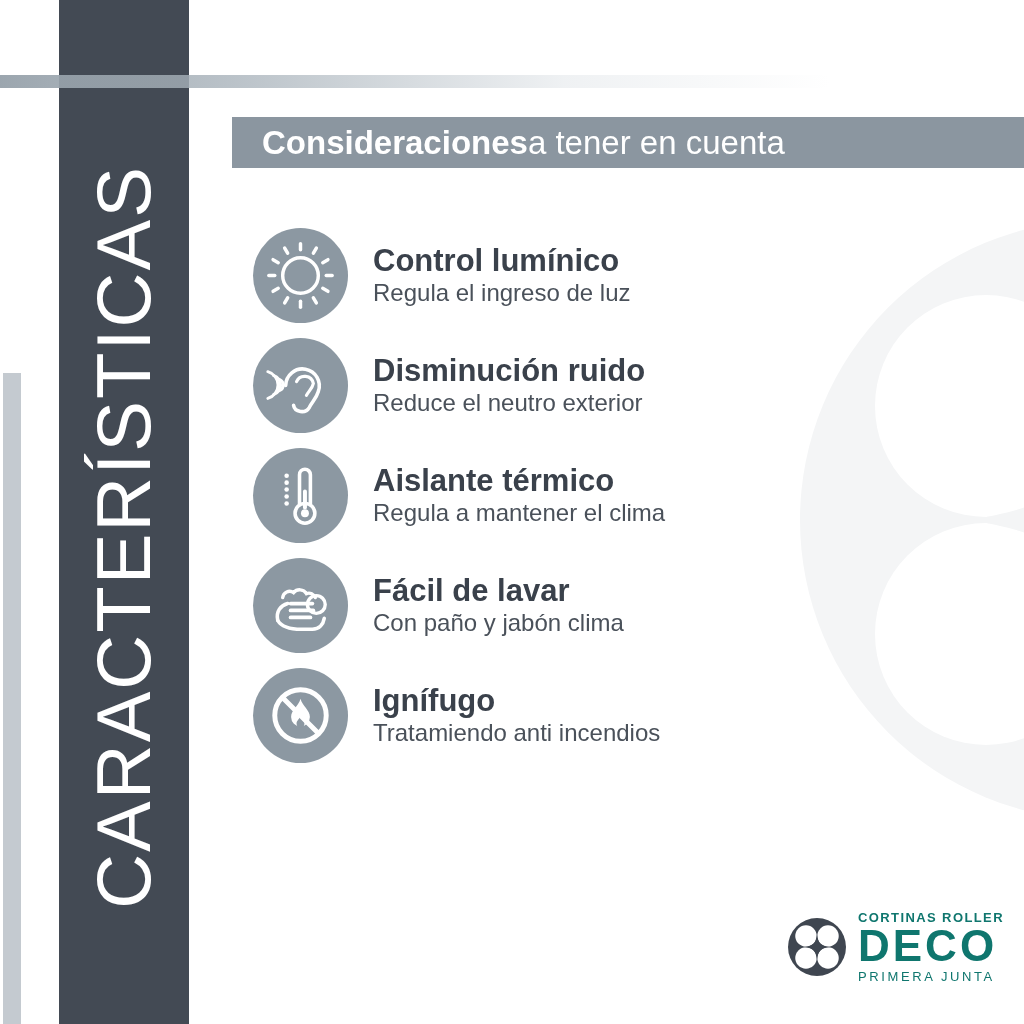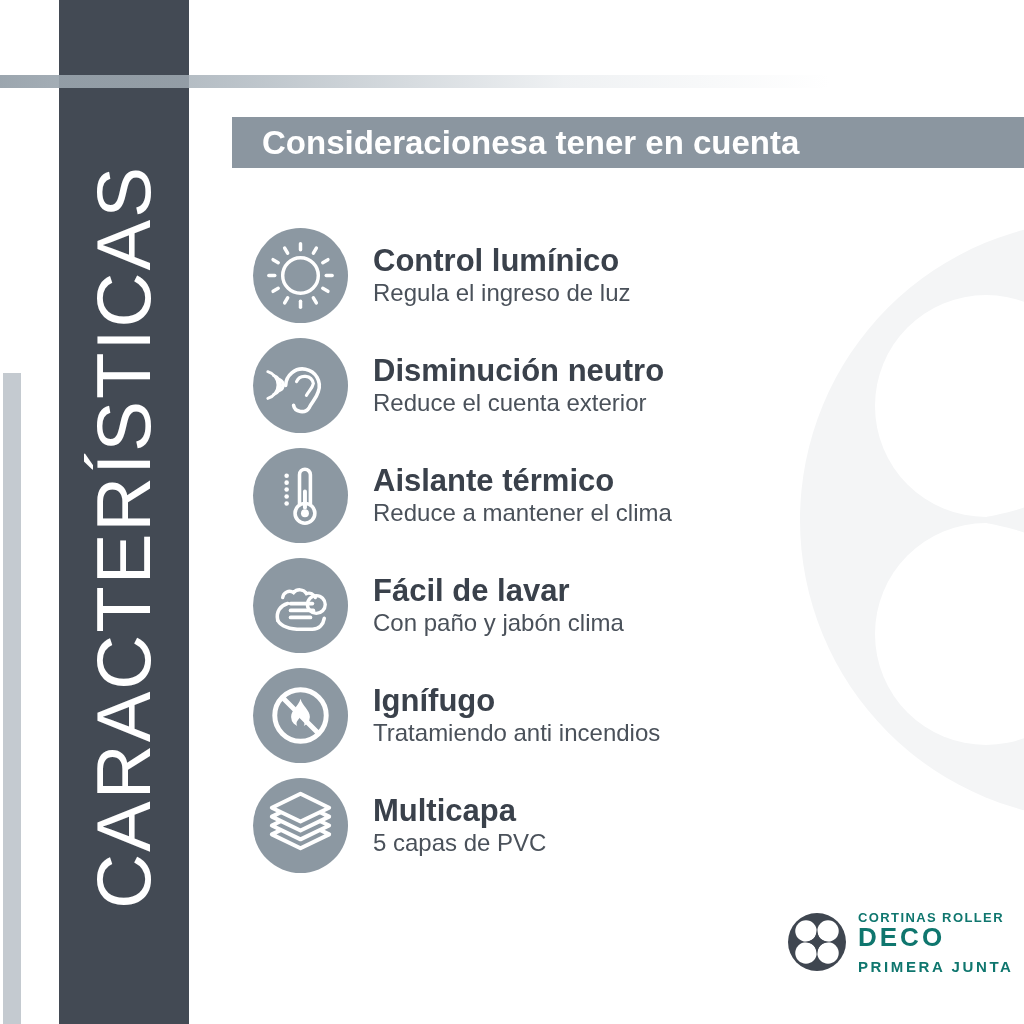--- a/index.html
+++ b/index.html
@@ -16,41 +16,41 @@
   
   .vtext{position:absolute;left:-286px;top:496px;width:820px;height:82px;z-index:3;
          transform:rotate(-90deg);color:#fff;font-size:76px;font-weight:200;
          letter-spacing:2px;line-height:82px;text-align:center;white-space:nowrap;}
 
   
   .header-band{position:absolute;left:232px;top:117px;width:792px;height:51px;background:#8b96a0;
                display:flex;align-items:center;box-sizing:border-box;padding-left:30px;z-index:3;
                color:#fff;font-size:33px;}
   .header-band .hb-bold{font-weight:bold;}
-  .header-band .hb-rest{font-weight:700;}
+  .header-band .hb-rest{font-weight:400;}
 
   
   .watermark{position:absolute;left:800px;top:220px;width:600px;height:600px;z-index:0;}
 
   
   .features{position:absolute;left:253px;top:220px;z-index:3;}
   .feature{display:flex;align-items:center;height:110px;}
   .ficon{width:95px;height:95px;border-radius:50%;background:#8c98a2;flex:0 0 auto;
          display:flex;align-items:center;justify-content:center;}
   .ficon svg{display:block;}
   .ftext{margin-left:25px;}
   .ftitle{font-size:31px;font-weight:bold;color:#3a414b;line-height:1.12;}
   .fsub{font-size:24px;font-weight:300;color:#4a515a;line-height:1.15;}
 
   
   .logo{position:absolute;left:788px;top:910px;display:flex;align-items:center;z-index:3;}
   .logo-text{margin-left:12px;color:#0f766e;}
   .logo-top{font-size:13px;font-weight:bold;letter-spacing:1.4px;}
-  .logo-name{font-size:26px;font-weight:bold;letter-spacing:3px;line-height:0.95;}
-  .logo-bottom{font-size:15px;font-weight:700;letter-spacing:2.6px;margin-top:8px;}
+  .logo-name{font-size:44px;font-weight:bold;letter-spacing:3px;line-height:0.95;}
+  .logo-bottom{font-size:13px;font-weight:400;letter-spacing:2.6px;margin-top:2px;}
 </style>
 </head>
 <body>
 
 <div class="page">
 
   <svg class="watermark" viewBox="0 0 100 100">
     <circle cx="50" cy="50" r="50" fill="#f4f5f6"></circle>
     <circle cx="31" cy="31" r="18.5" fill="#ffffff"></circle>
     <circle cx="69" cy="31" r="18.5" fill="#ffffff"></circle>
@@ -102,22 +102,22 @@
       <div class="ficon">
         <svg width="95" height="95" viewBox="0 0 96 96" fill="none" stroke="#fff" stroke-linecap="round">
           <path d="M41,68 c1,7 12,9 16,2 c3,-6 7,-9 9,-16 a17,17 0 1 0 -33,-6" stroke-width="3.6"></path>
           <path d="M44,44 a9,9 0 0 1 17,2 c-1,5 -5,8 -7,12" stroke-width="3.2"></path>
           <path d="M27,42 a6,6 0 0 1 0,11" stroke-width="3"></path>
           <path d="M21,38 a10,10 0 0 1 0,19" stroke-width="3"></path>
           <path d="M15,34 a14,14 0 0 1 0,27" stroke-width="3"></path>
         </svg>
       </div>
       <div class="ftext">
-        <div class="ftitle">Disminución neutro</div>
-        <div class="fsub">Reduce el cuenta exterior</div>
+        <div class="ftitle">Disminución ruido</div>
+        <div class="fsub">Reduce el neutro exterior</div>
       </div>
     </div>
 
     <div class="feature">
       <div class="ficon">
         <svg width="95" height="95" viewBox="0 0 96 96" fill="none" stroke="#fff" stroke-linecap="round">
           <path d="M47,57 L47,27 a5.5,5.5 0 0 1 11,0 L58,57" stroke-width="3.6"></path>
           <circle cx="52.5" cy="66" r="10" stroke-width="3.6"></circle>
           <line x1="52.5" y1="44" x2="52.5" y2="60" stroke-width="4"></line>
           <circle cx="52.5" cy="66" r="4" fill="#fff" stroke="none"></circle>
@@ -125,21 +125,21 @@
             <circle cx="34" cy="28" r="2.3"></circle>
               <circle cx="34" cy="35" r="2.3"></circle>
             <circle cx="34" cy="42" r="2.3"></circle>
               <circle cx="34" cy="49" r="2.3"></circle>
             <circle cx="34" cy="56" r="2.3"></circle>
           </g>
         </svg>
       </div>
       <div class="ftext">
         <div class="ftitle">Aislante térmico</div>
-        <div class="fsub">Reduce a mantener el clima</div>
+        <div class="fsub">Regula a mantener el clima</div>
       </div>
     </div>
 
     <div class="feature">
       <div class="ficon">
         <svg width="95" height="95" viewBox="0 0 96 96" fill="none" stroke="#fff" stroke-linecap="round">
           <path d="M30,40 a7,7 0 0 1 11,-5 a8,8 0 0 1 13,1 a7,7 0 0 1 9,4" stroke-width="3.4"></path>
           <circle cx="64" cy="47" r="9" stroke-width="3.4"></circle>
           <line x1="38" y1="46" x2="60" y2="46" stroke-width="3.8"></line>
           <line x1="38" y1="53" x2="61" y2="53" stroke-width="3.8"></line>
@@ -162,36 +162,20 @@
           <path d="M48,48 c1,4 4,5 4,8 a4,4 0 0 1 -8,0 c0,-3 3,-4 4,-8 Z" fill="#8c98a2"></path>
           <line x1="30" y1="30" x2="66" y2="66" stroke="#fff" stroke-width="5" stroke-linecap="round"></line>
         </svg>
       </div>
       <div class="ftext">
         <div class="ftitle">Ignífugo</div>
         <div class="fsub">Tratamiendo anti incendios</div>
       </div>
     </div>
 
-    <div class="feature">
-      <div class="ficon">
-        <svg width="95" height="95" viewBox="0 0 96 96">
-          <g stroke="#fff" stroke-width="4" fill="#8c98a2" stroke-linejoin="round">
-            <polygon points="48,43 77,57 48,71 19,57"></polygon>
-            <polygon points="48,34 77,48 48,62 19,48"></polygon>
-            <polygon points="48,25 77,39 48,53 19,39"></polygon>
-            <polygon points="48,16 77,30 48,44 19,30"></polygon>
-          </g>
-        </svg>
-      </div>
-      <div class="ftext">
-        <div class="ftitle">Multicapa</div>
-        <div class="fsub">5 capas de PVC</div>
-      </div>
-    </div>
 
   </div>
 
   <div class="logo">
     <svg width="58" height="58" viewBox="0 0 100 100">
       <circle cx="50" cy="50" r="50" fill="#3f4650"></circle>
       <circle cx="31" cy="31" r="18.5" fill="#ffffff"></circle>
       <circle cx="69" cy="31" r="18.5" fill="#ffffff"></circle>
       <circle cx="31" cy="69" r="18.5" fill="#ffffff"></circle>
       <circle cx="69" cy="69" r="18.5" fill="#ffffff"></circle>

